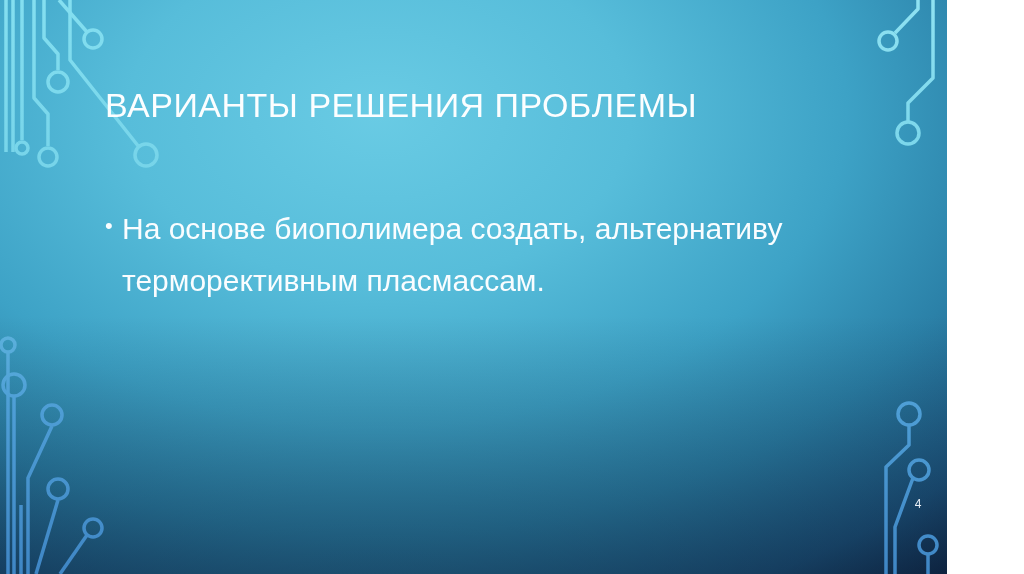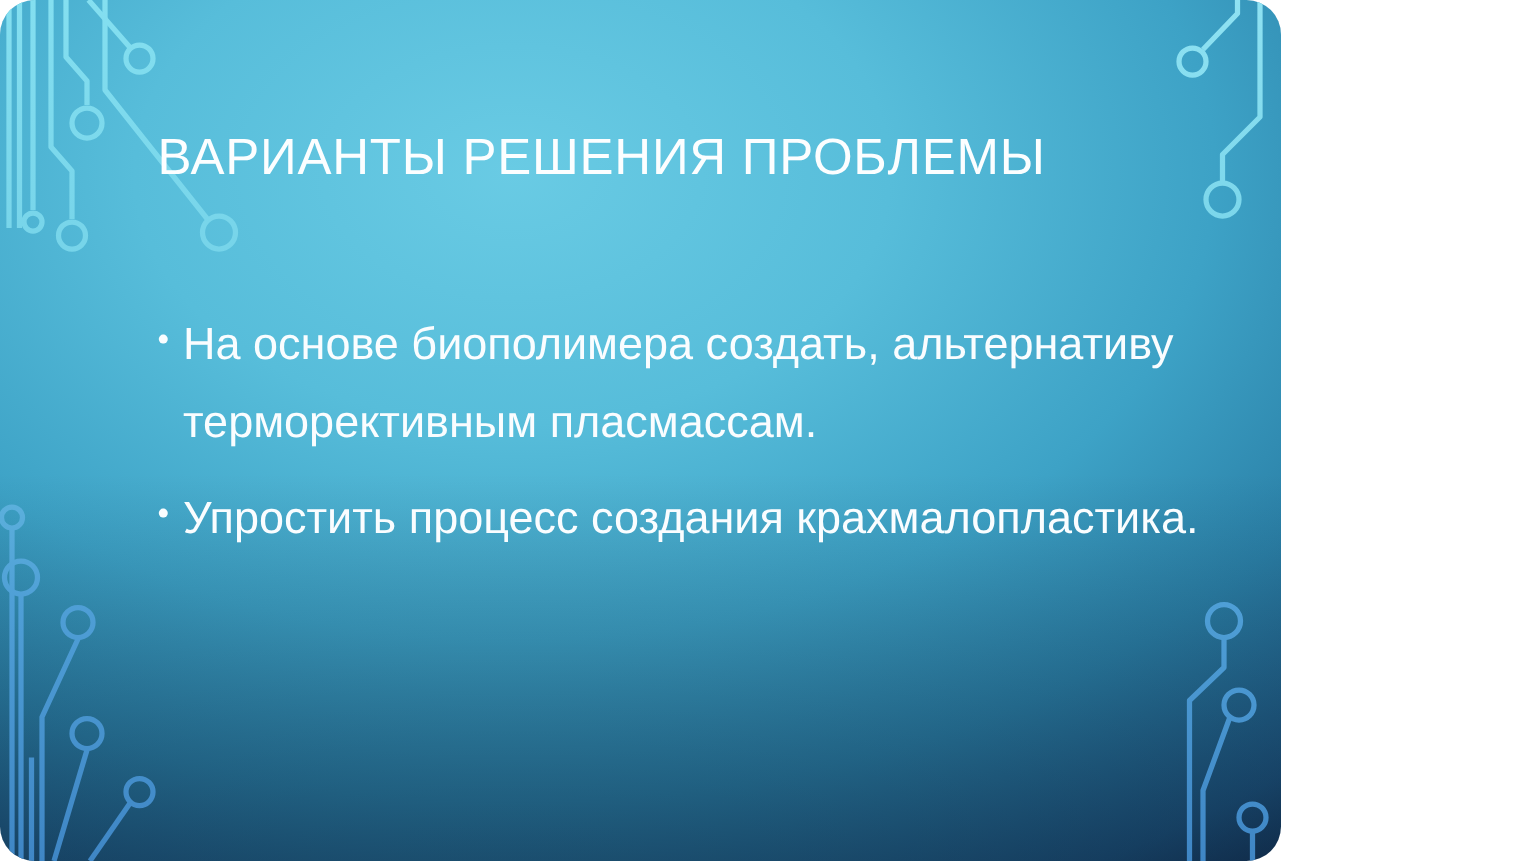--- a/index.html
+++ b/index.html
@@ -1,26 +1,25 @@
 <!DOCTYPE html>
 <html><head>
 <meta charset="utf-8">
 <style>
   html, body { margin: 0; padding: 0; }
   body {
     width: 1024px; height: 574px; overflow: hidden;
     font-family: "Liberation Sans", sans-serif;
   }
   .slide {
-    position: relative; width: 854px; height: 574px; overflow: hidden;
+    position: relative; width: 947px; height: 574px; overflow: hidden;
     background-image:
       linear-gradient(180deg, rgba(8,20,40,0) 55%, rgba(8,20,40,0.38) 100%),
       radial-gradient(900px 600px at 40% 20%,
         #69cbe4 0%, #57bdda 28%, #3da2c6 52%, #2b81a8 70%, #1d5680 88%, #10294a 100%);
-    border-radius: 23px;
   }
   .circuit { position: absolute; top: 0; height: 574px; width: 180px; pointer-events: none; }
   .circuit-left  { left: 0; }
   .circuit-right { right: 0; }
   .circuit path, .circuit circle { fill: none; stroke-linejoin: round; stroke-linecap: butt; }
 
   .title {
     position: absolute; left: 105px; top: 86px; margin: 0;
     font-size: 34px; font-weight: 400; letter-spacing: 0.5px;
     color: #fcfeff; text-transform: uppercase; white-space: nowrap;
@@ -106,17 +105,16 @@
         <path d="M146,478 L128,527 V574"></path>
       <circle cx="161" cy="545" r="9"></circle>  
         <path d="M161,554 V574"></path>
     </g>
   </svg>
 
   <h1 class="title">ВАРИАНТЫ РЕШЕНИЯ ПРОБЛЕМЫ</h1>
 
   <ul class="bullets">
     <li>На основе биополимера создать, альтернативу терморективным пласмассам.</li>
-    <li>Упростить процесс создания крахмалопластика.</li>
   </ul>
 
   <div class="page-number">4</div>
 </div>
 
 </body></html>

